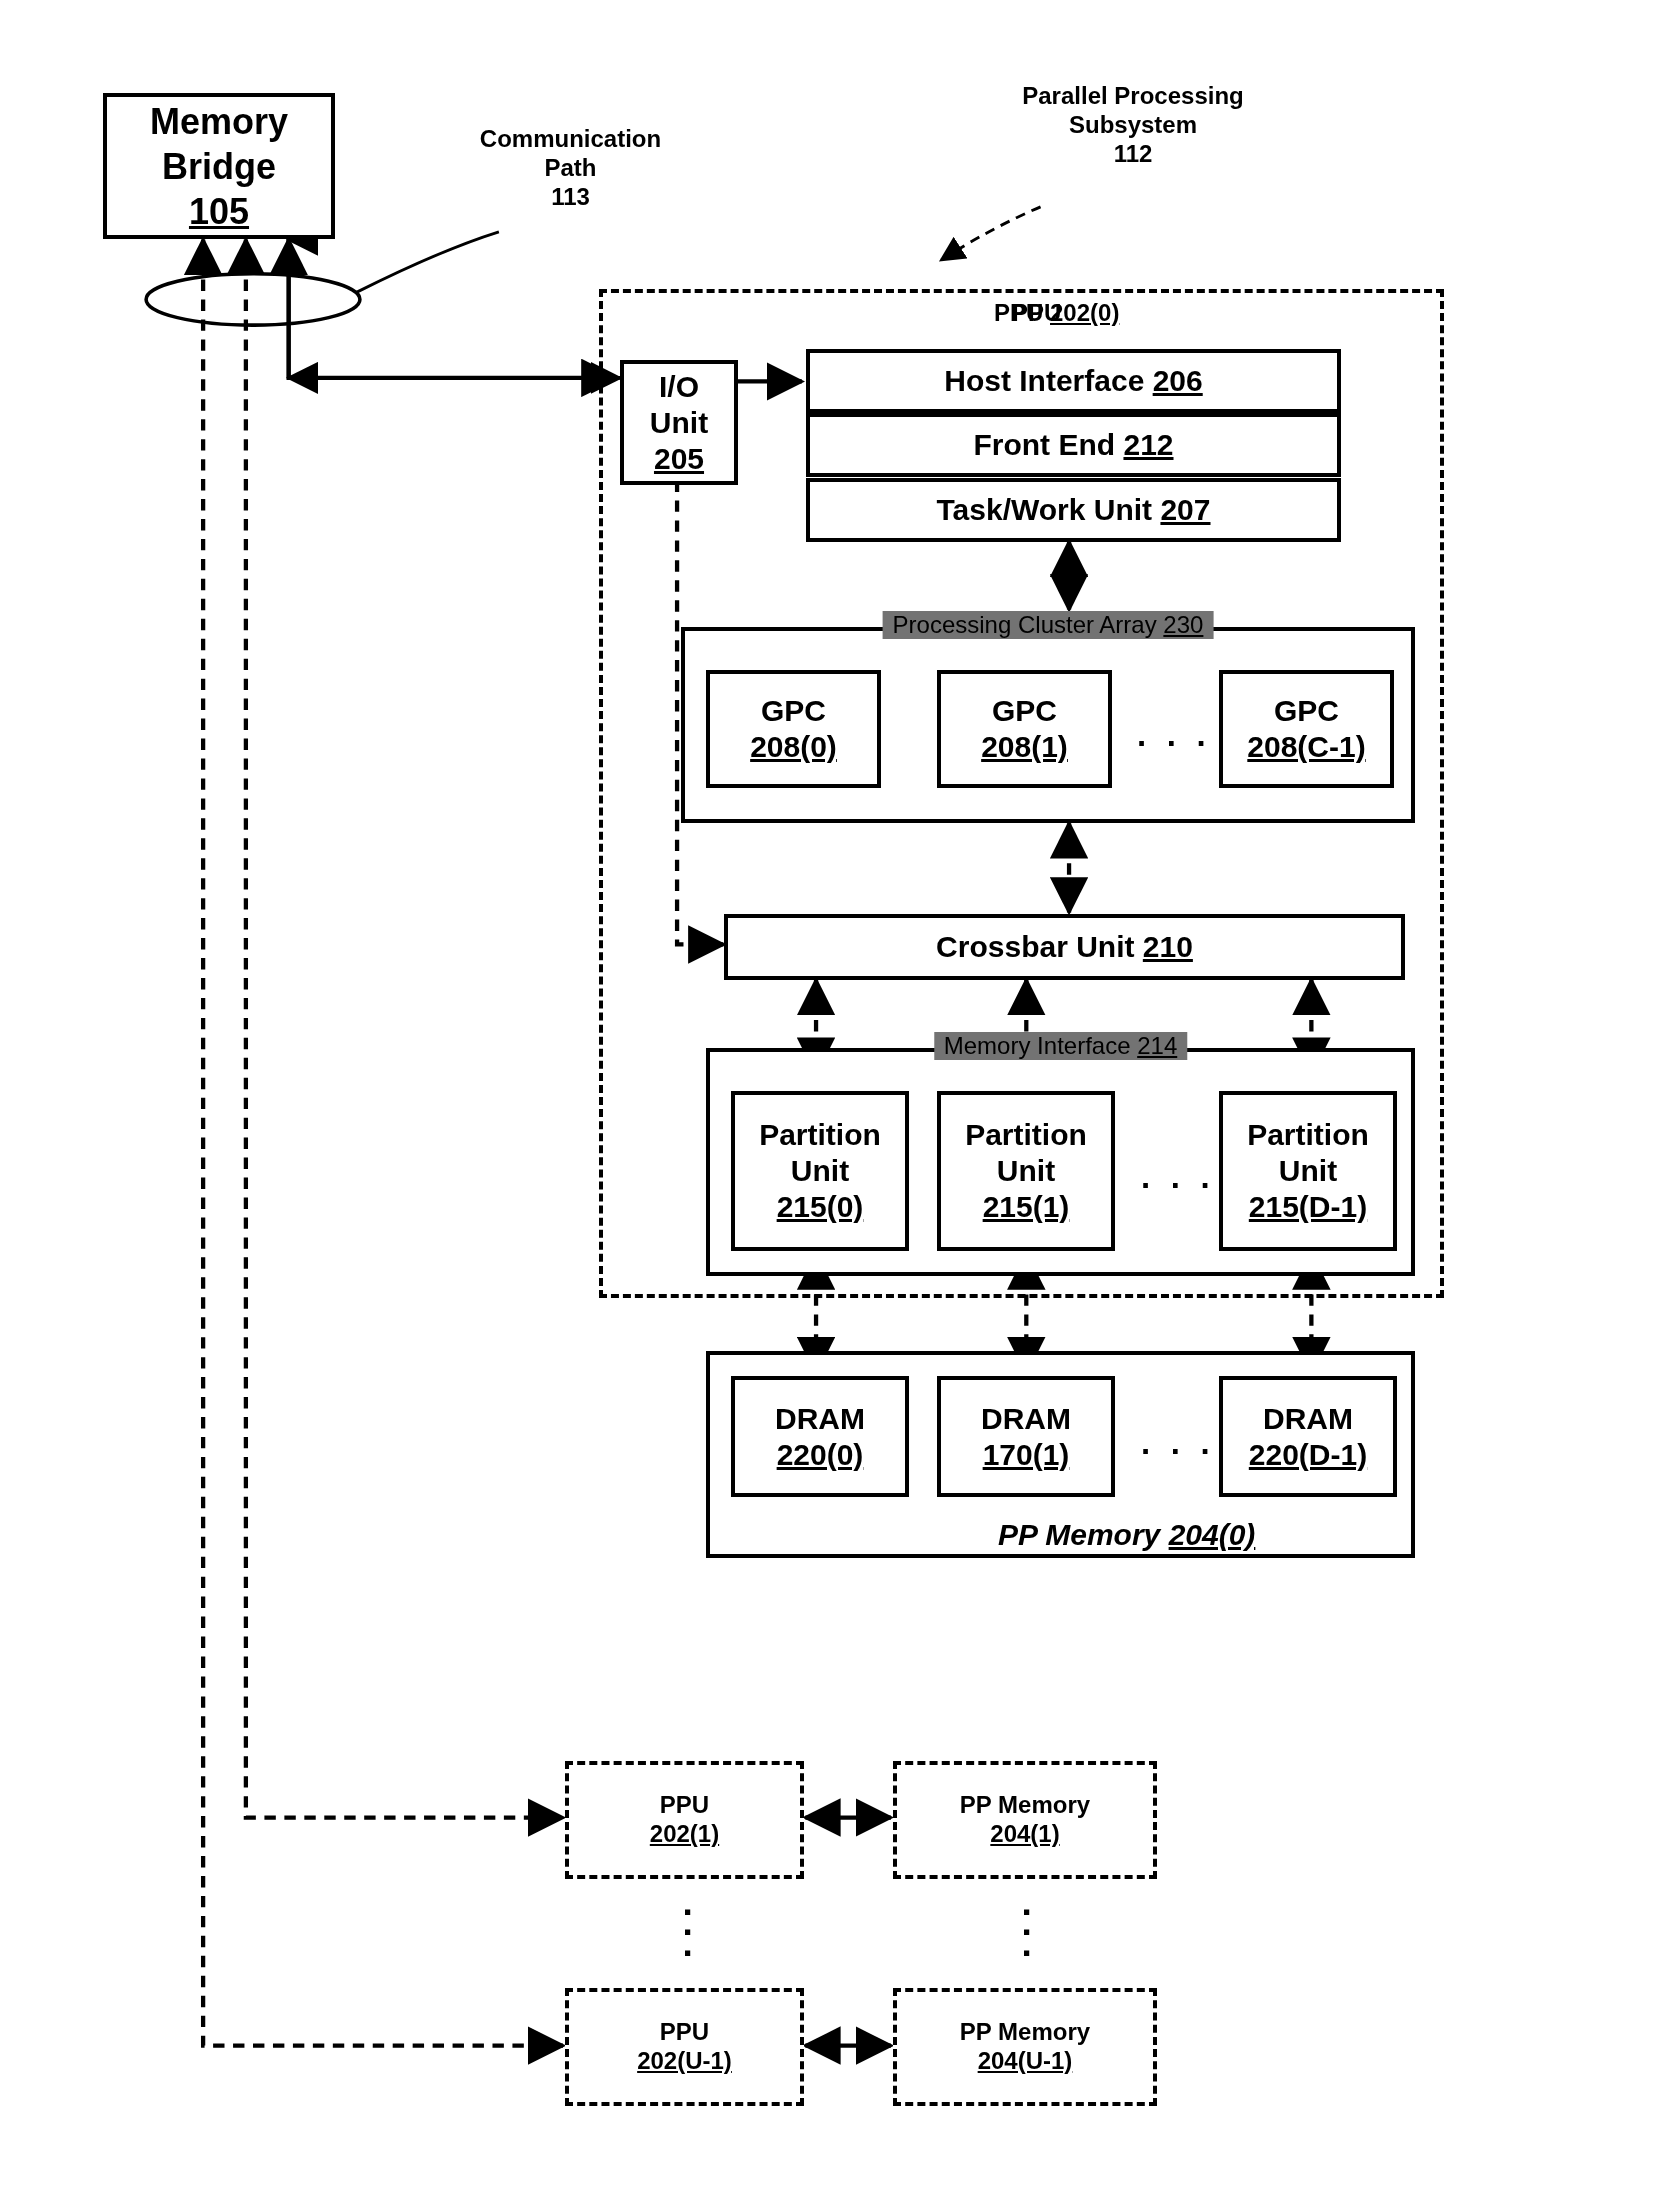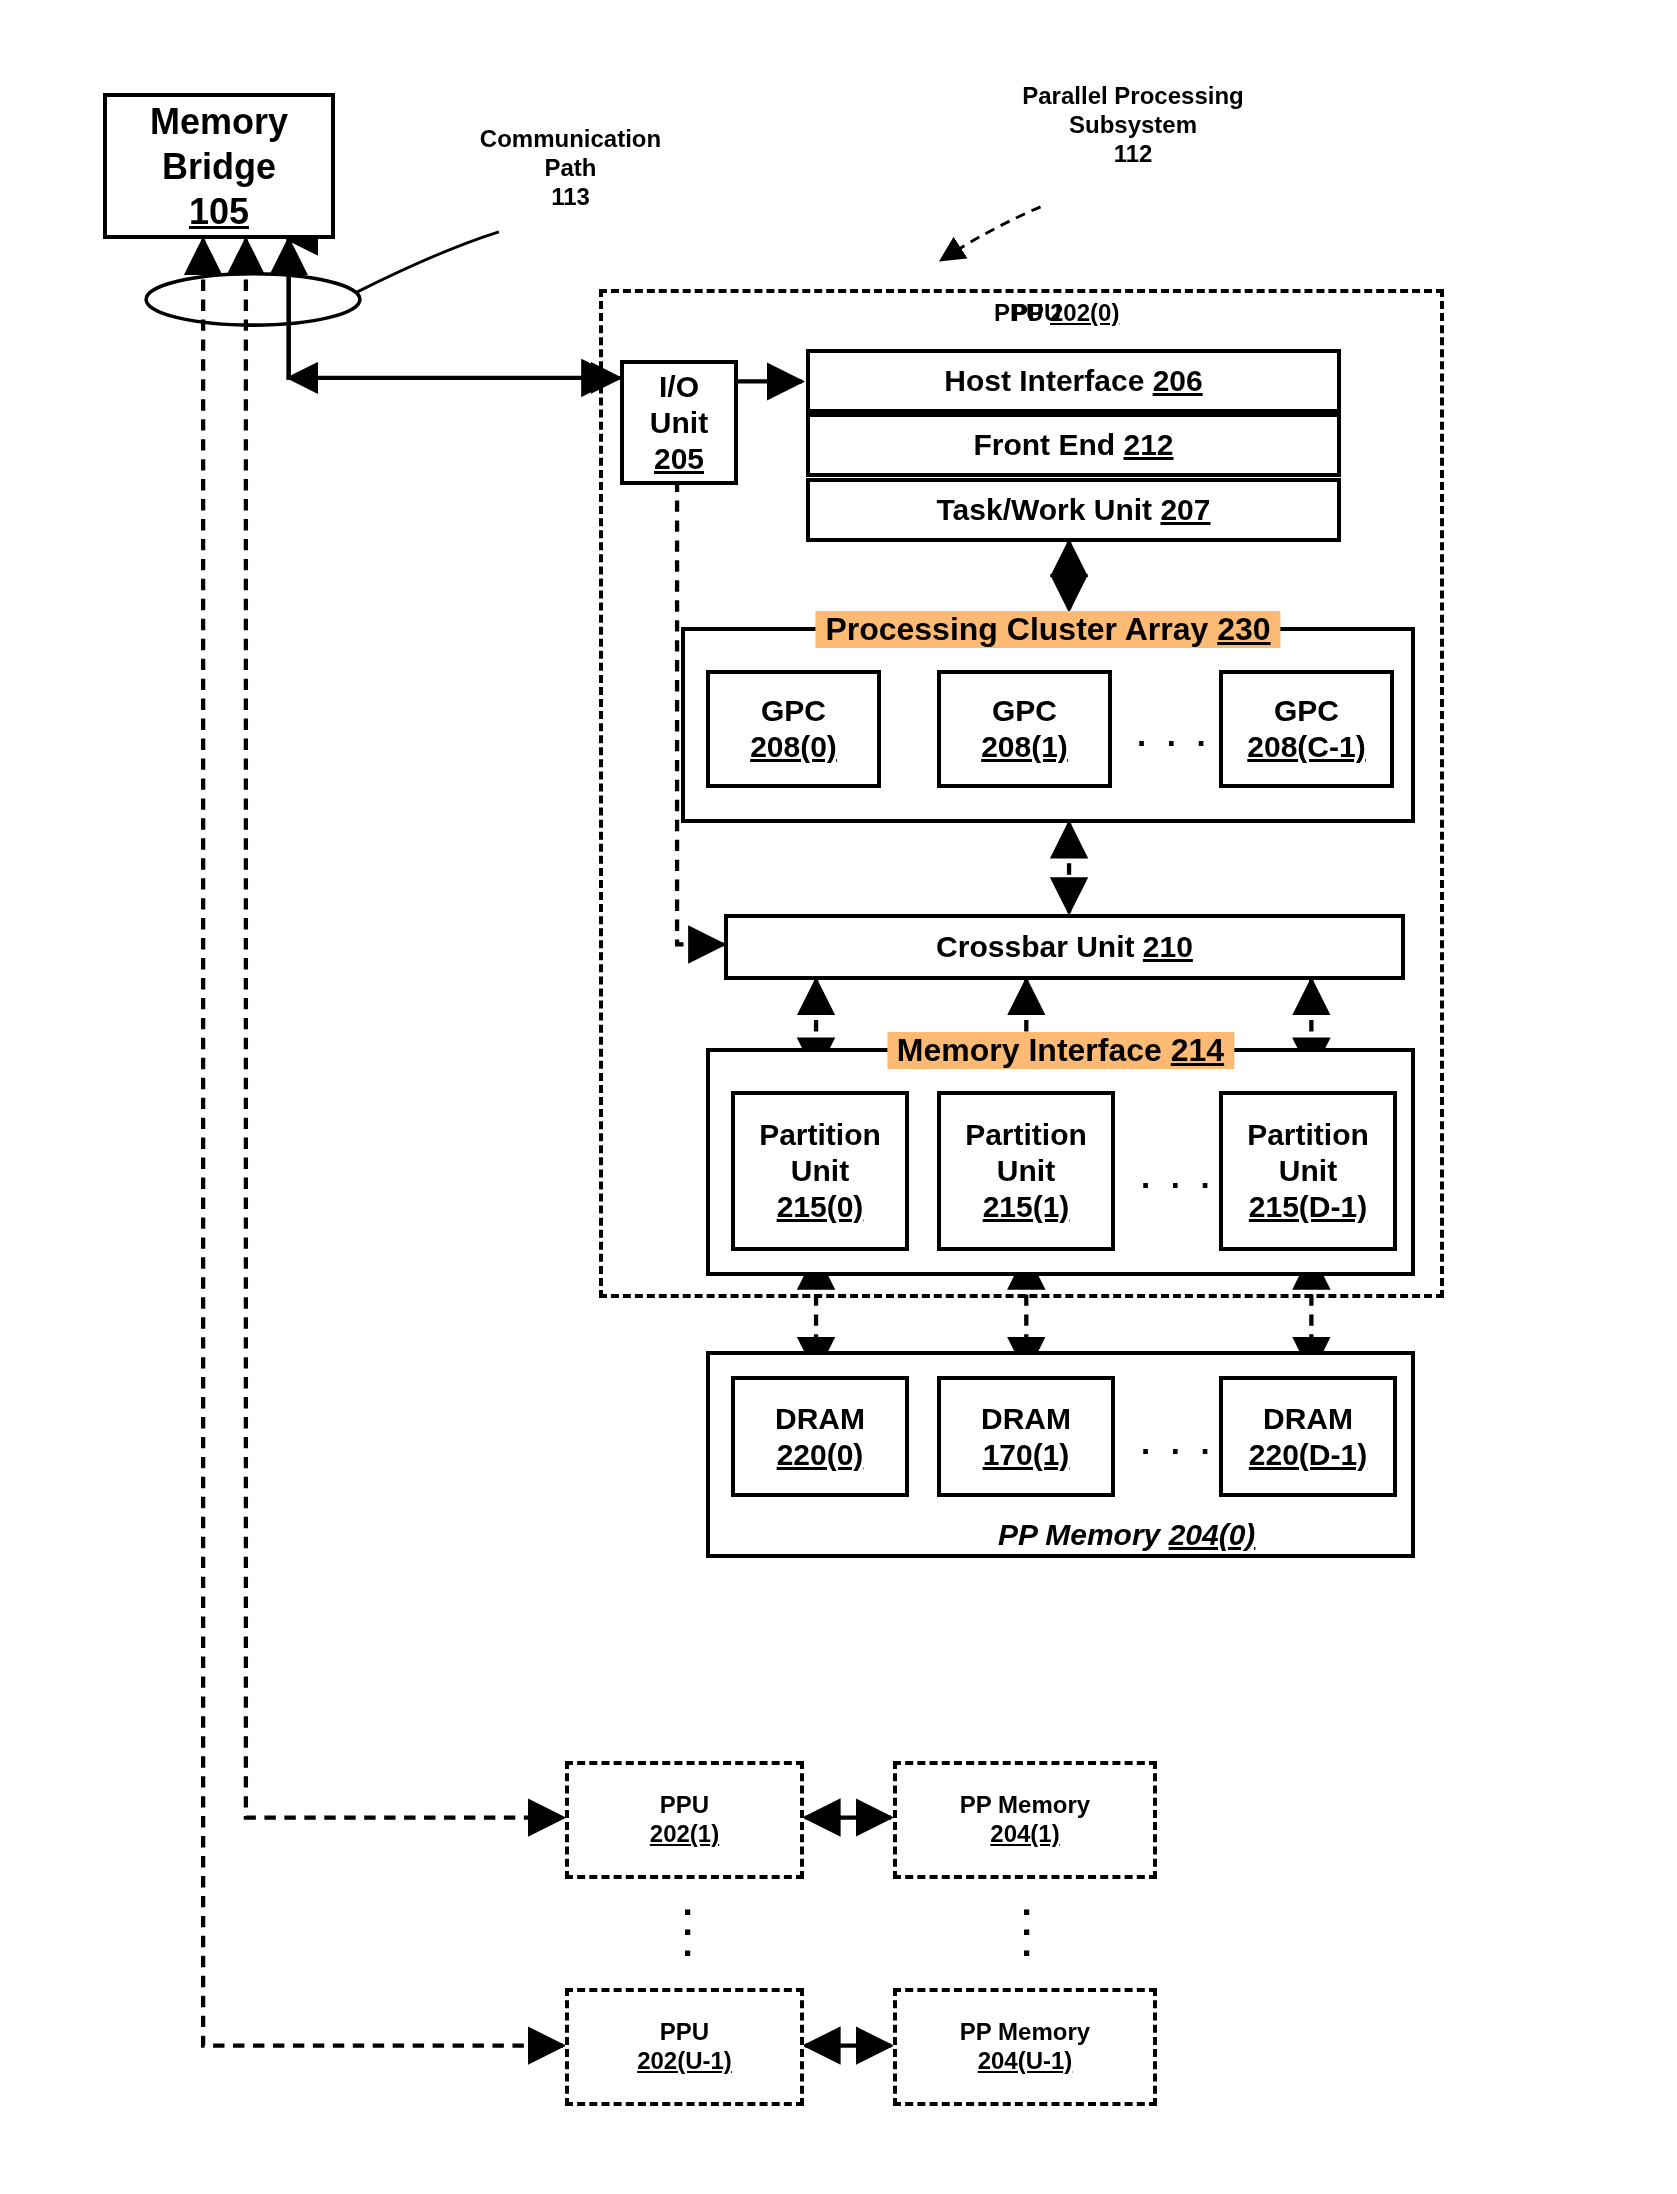--- a/index.html
+++ b/index.html
@@ -29,24 +29,24 @@
     position: absolute;
     border: 4.3px solid #000;
     box-sizing: border-box;
     background: #fff;
   }
   .fieldset-title {
     position: absolute;
     top: -20px;
     left: 50%;
     transform: translateX(-50%);
-    background: #fdba74;
+    background: #737373;
     padding: 0 10px;
-    font-weight: 700;
-    font-size: 32px;
+    font-weight: 400;
+    font-size: 24px;
     white-space: nowrap;
   }
   .dashed { border-style: dashed; }
   .label { font-weight: 700; }
   .t42 { font-size: 30px; line-height: 1.2; }
   .t46 { font-size: 24px; line-height: 1.2; }
   .t50 { font-size: 36px; line-height: 1.25; }
   .u { text-decoration: underline; }
   .free {
     position: absolute;

